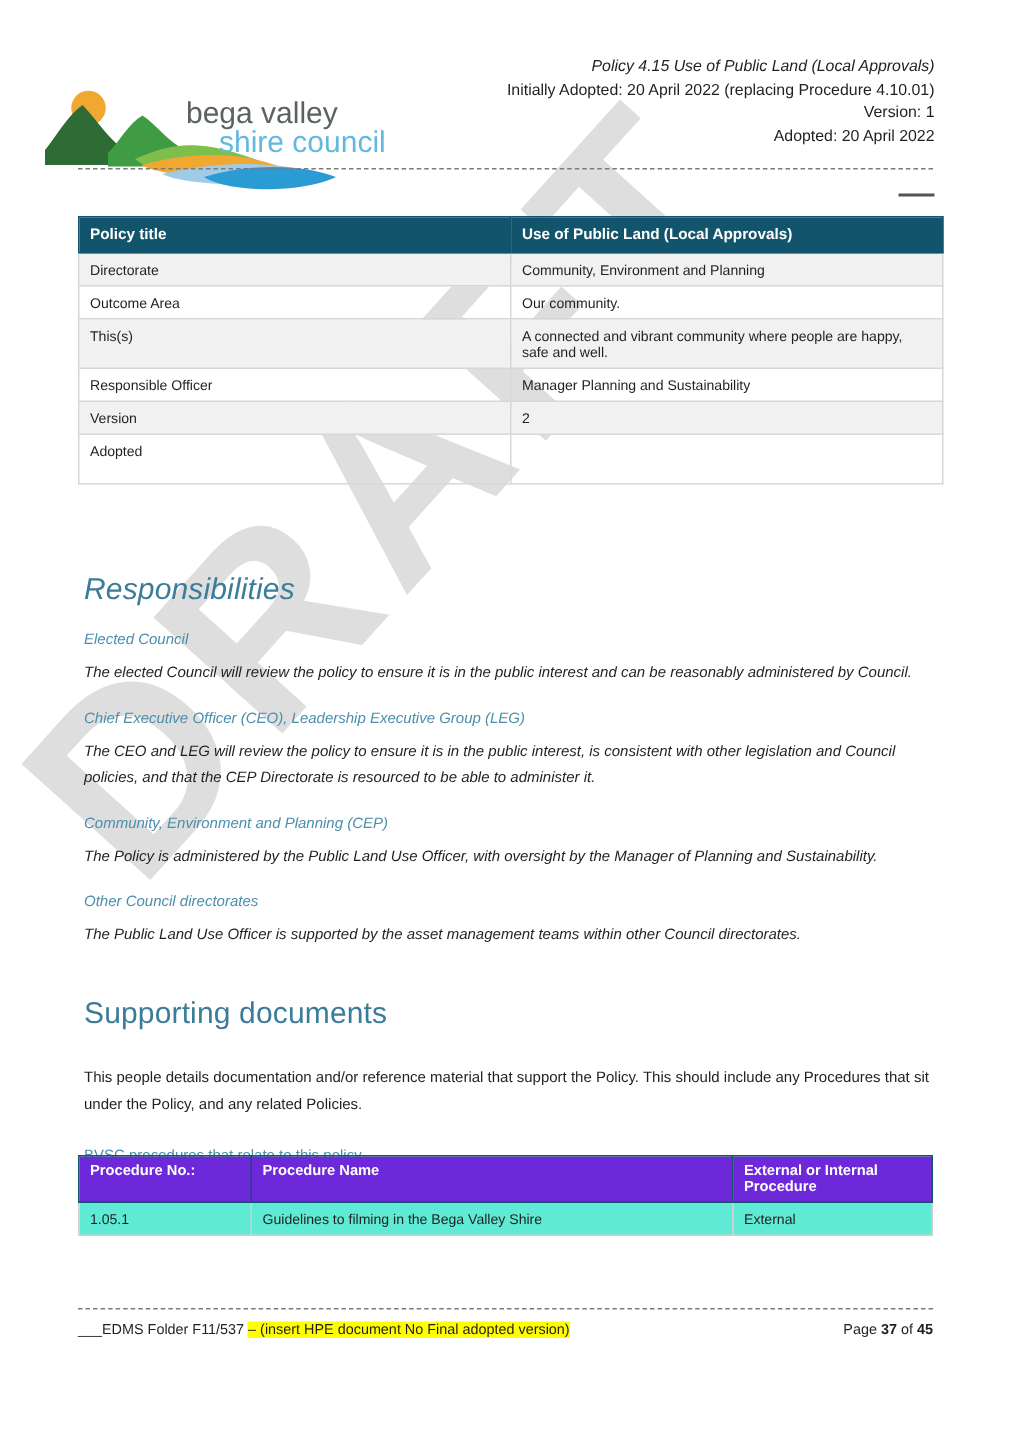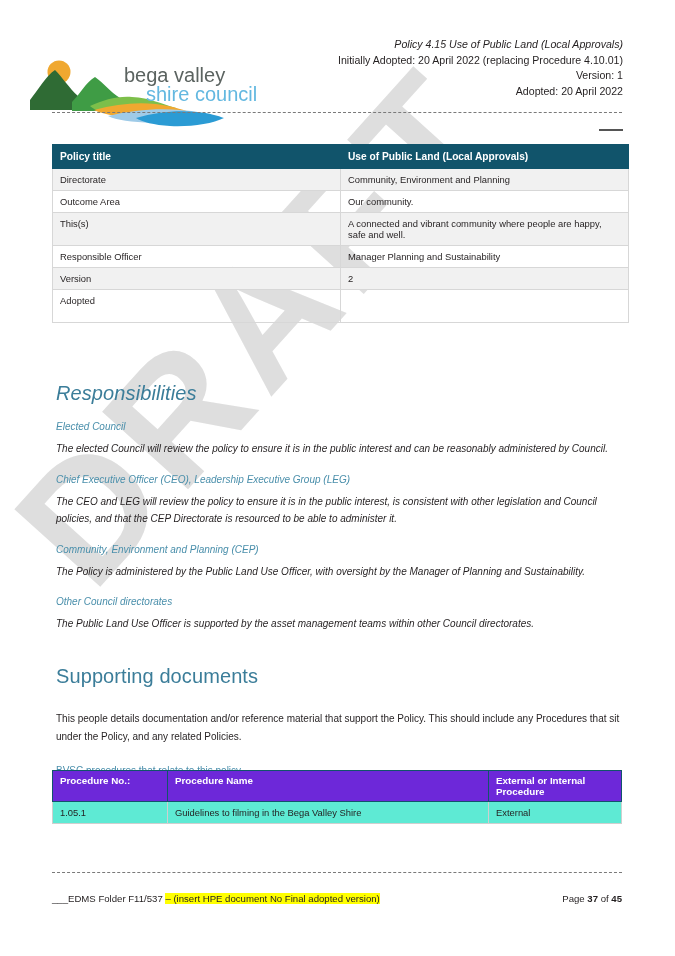--- a/index.html
+++ b/index.html
@@ -188,21 +188,21 @@
     position: absolute;
     left: 52px;
     top: 872px;
     width: 570px;
   }
   .footer-rule { border-top: 1px dashed #7a7a7a; }
   .footer-row {
     display: flex;
     justify-content: space-between;
     align-items: flex-start;
-    margin-top: 20px;
+    margin-top: 8px;
     font-size: 9.6px;
     color: #231f20;
   }
   .footer-left { white-space: nowrap; }
   .hl-yellow { background: #ffff00; }
   .footer-right { white-space: nowrap; }
   .footer-right b { font-weight: bold; }
 </style>
 </head>
 <body>

